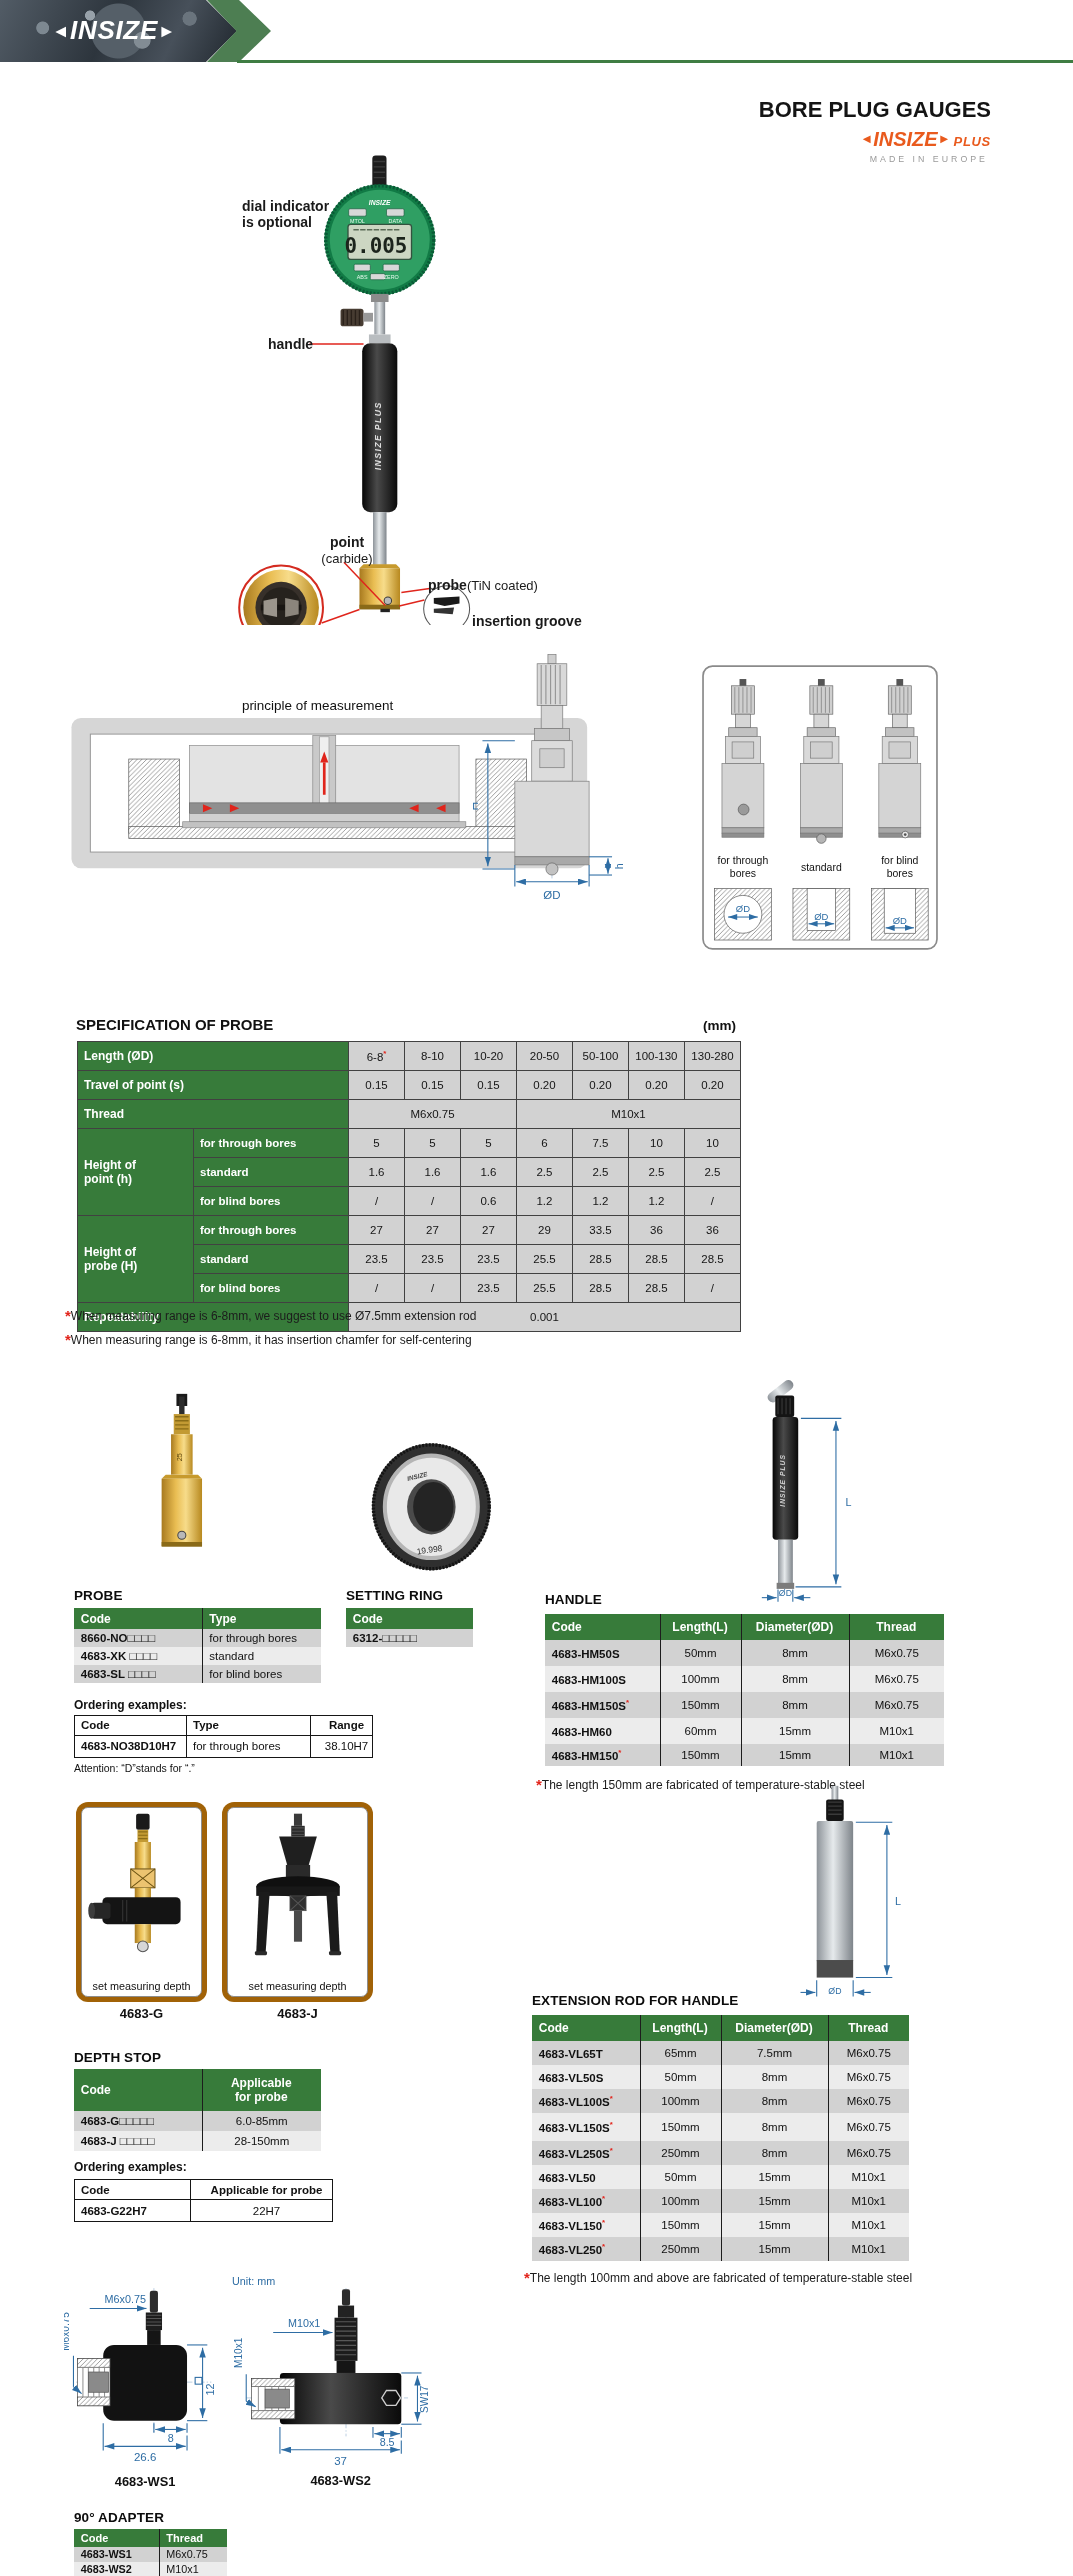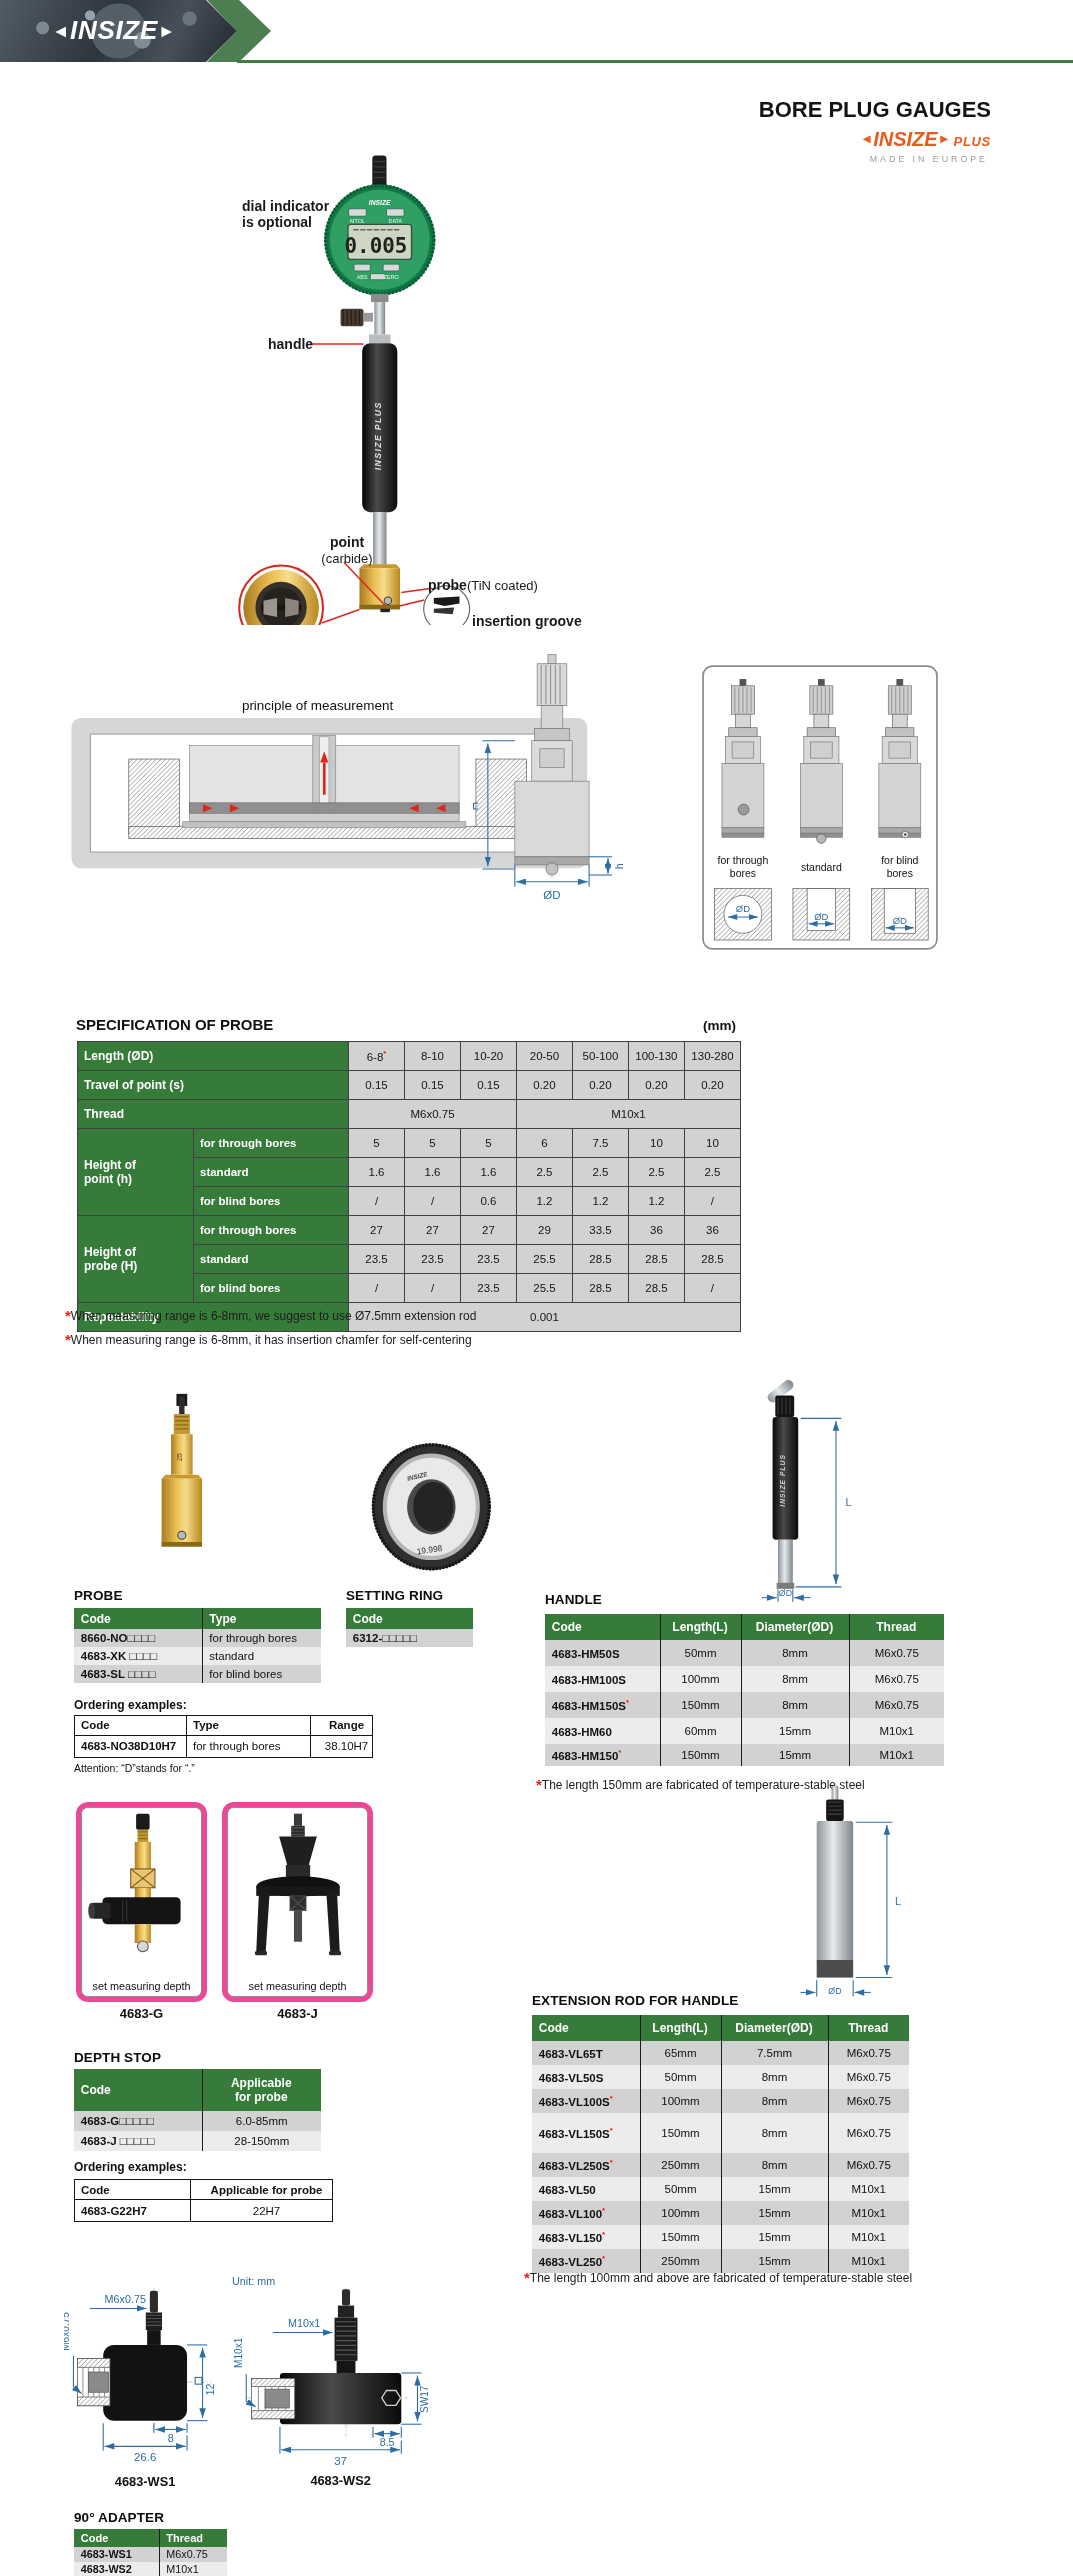--- a/index.html
+++ b/index.html
@@ -49,21 +49,21 @@
   .stab tr.lite td{background:#ececec;}
   .stab .dv{border-left:1.4px solid #1d1d1d;}
   .stab .code{font-weight:bold;padding-left:6.8px;}
   .stab .ctr{text-align:center;}
   
   table.wtab{border-collapse:collapse;table-layout:fixed;background:#fff;}
   .wtab td{border:1.4px solid #161616;font-size:11.5px;padding-left:6px;}
   .wtab .h{font-weight:bold;}
   .wtab .ctr{text-align:center;padding-left:11px;}
   
-  .frame{background:#ec4899;border-radius:12px;padding:5.4px;box-sizing:border-box;}
+  .frame{background:#a16207;border-radius:12px;padding:5.4px;box-sizing:border-box;}
   .frame .inner{width:100%;height:100%;background:#fff;border:1px solid #8d8d8d;border-radius:6.8px;
      box-sizing:border-box;position:relative;}
   .frame .cap{position:absolute;bottom:4px;left:0;width:100%;text-align:center;font-size:10.8px;color:#111;}
   .frame-label{font-size:13px;font-weight:bold;text-align:center;}
   .foot{font-size:12px;color:#1c1c1c;}
   .foot .star{color:#e2231a;font-size:15px;font-weight:bold;vertical-align:-1.4px;}
   .tin{font-size:12px;line-height:15.5px;color:#1c1c1c;}
   .unit-mm{font-size:10.8px;color:#2e6da4;}
 </style>
 </head>
@@ -671,21 +671,21 @@
       <td class="dv ctr">50mm</td>
       <td class="dv ctr">8mm</td>
       <td class="dv ctr">M6x0.75</td>
     </tr>
     <tr class="dark" style="height:24px">
       <td class="code"><span>4683-VL100S</span><span class="red sup">*</span></td>
       <td class="dv ctr">100mm</td>
       <td class="dv ctr">8mm</td>
       <td class="dv ctr">M6x0.75</td>
     </tr>
-    <tr class="lite" style="height:40px">
+    <tr class="lite" style="height:28px">
       <td class="code"><span>4683-VL150S</span><span class="red sup">*</span></td>
       <td class="dv ctr">150mm</td>
       <td class="dv ctr">8mm</td>
       <td class="dv ctr">M6x0.75</td>
     </tr>
     <tr class="dark" style="height:24px">
       <td class="code"><span>4683-VL250S</span><span class="red sup">*</span></td>
       <td class="dv ctr">250mm</td>
       <td class="dv ctr">8mm</td>
       <td class="dv ctr">M6x0.75</td>

